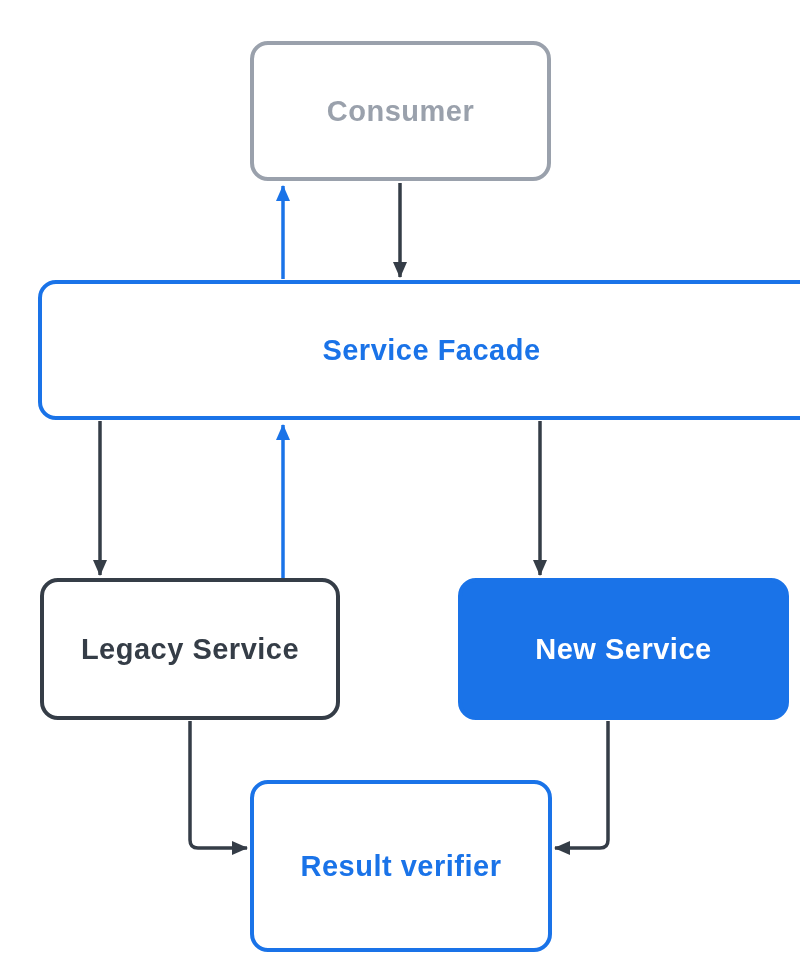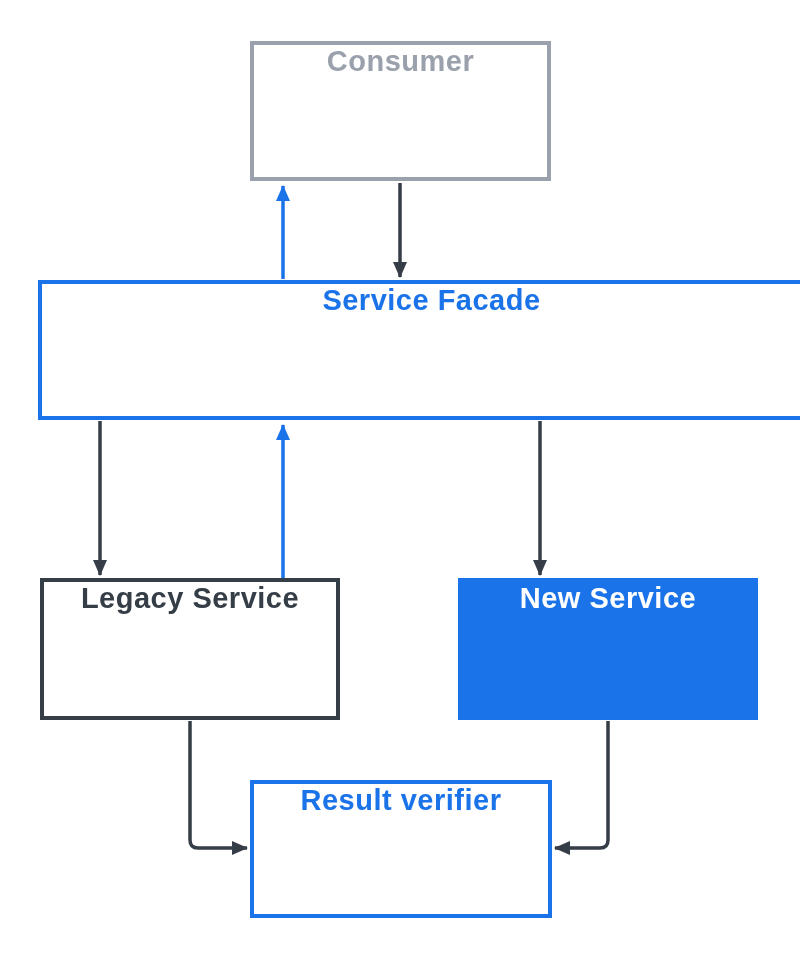--- a/index.html
+++ b/index.html
@@ -19,24 +19,24 @@
     position: absolute;
     left: 0;
     top: 0;
     width: 800px;
     height: 960px;
     pointer-events: none;
   }
   .node {
     position: absolute;
     display: flex;
-    align-items: flex-start;
+    align-items: center;
     justify-content: center;
     box-sizing: border-box;
-    border-radius: 0;
+    border-radius: 18px;
     background: #ffffff;
     font-weight: bold;
     font-size: 29px;
     letter-spacing: 0.5px;
     text-align: center;
   }
   .node-consumer {
     left: 250px; top: 41px; width: 301px; height: 140px;
     border: 4px solid #9aa1ac;
     color: #9aa1ac;
@@ -45,27 +45,27 @@
     left: 38px; top: 280px; width: 787px; height: 140px;
     border: 4px solid #1a73e8;
     color: #1a73e8;
   }
   .node-legacy {
     left: 40px; top: 578px; width: 300px; height: 142px;
     border: 4px solid #353d47;
     color: #353d47;
   }
   .node-new {
-    left: 458px; top: 578px; width: 300px; height: 142px;
+    left: 458px; top: 578px; width: 331px; height: 142px;
     border: 4px solid #1a73e8;
     background: #1a73e8;
     color: #ffffff;
   }
   .node-verifier {
-    left: 250px; top: 780px; width: 302px; height: 138px;
+    left: 250px; top: 780px; width: 302px; height: 172px;
     border: 4px solid #1a73e8;
     color: #1a73e8;
   }
   .edge-label {
     position: absolute;
     left: 99px;
     top: 205px;
     width: 190px;
     text-align: center;
     color: #1a73e8;

